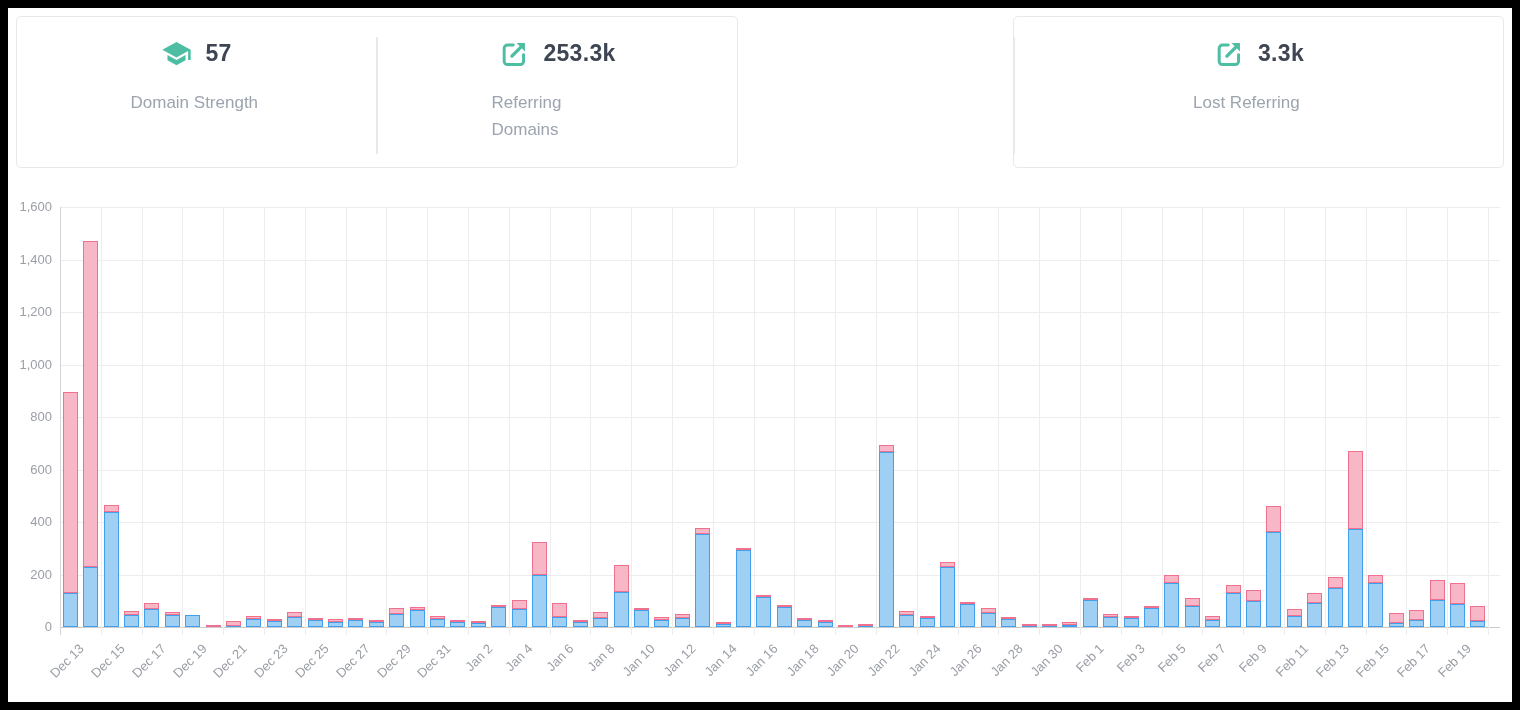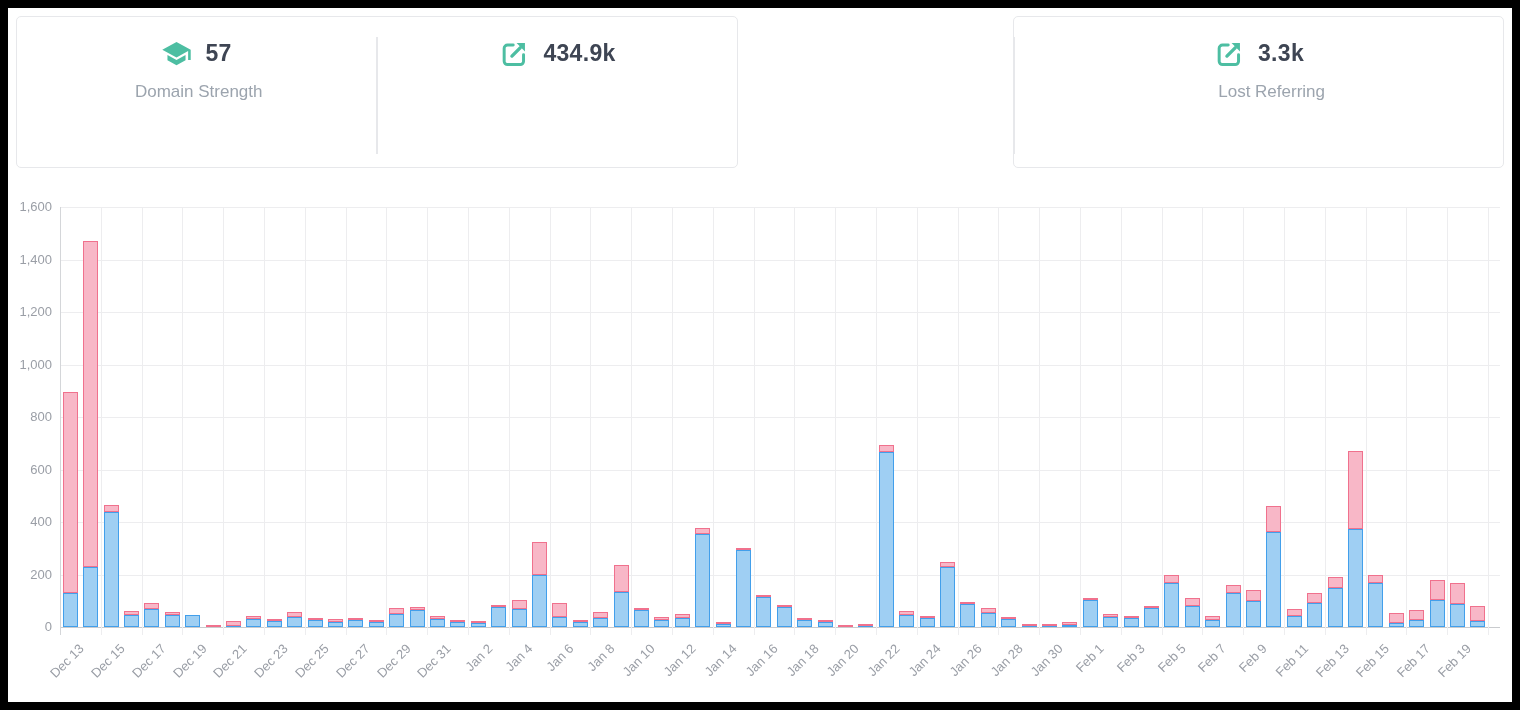--- a/index.html
+++ b/index.html
@@ -8,21 +8,21 @@
 
   
   .card{position:absolute;top:8px;height:152px;background:#fff;border:1px solid #E7E8EB;border-radius:5px;display:flex;align-items:stretch;box-sizing:border-box;}
   .card-left{left:8px;width:722px;}
   .card-right{left:1005px;width:491px;}
   .stat{flex:1;display:flex;flex-direction:column;align-items:center;padding-top:21px;}
   .vdivider{width:1px;background:#E7E8EB;margin:20px 0 13px 0;}
   .stat-top{display:flex;align-items:center;gap:13px;}
   .stat-icon{width:31px;height:31px;flex:0 0 auto;}
   .stat-value{font-size:23px;font-weight:bold;color:#3E4553;letter-spacing:.3px;}
-  .stat-label{margin-top:9px;font-size:17px;line-height:27px;color:#9CA4AE;text-align:right;width:132px;}
+  .stat-label{margin-top:20px;font-size:17px;line-height:27px;color:#9CA4AE;text-align:left;width:132px;}
 
   
   .chart{position:absolute;left:0;top:170px;width:1504px;height:524px;}
   .plot{position:absolute;left:52px;top:29px;width:1440px;height:420px;}
   .grid-h{position:absolute;left:0;width:1440px;height:1px;background:#EDEDEF;}
   .grid-h.zero{background:#C9CBCE;}
   .grid-v{position:absolute;top:0;width:1px;height:428px;background:#EDEDEF;}
   .grid-v.axisline{background:#D4D6D9;}
   .ytick{position:absolute;right:1448px;width:60px;text-align:right;font-size:13px;color:#9A9EA6;}
   .xtick{position:absolute;top:434px;white-space:nowrap;font-size:13px;color:#9A9EA6;transform-origin:100% 0;transform:rotate(-45deg);}
@@ -49,22 +49,23 @@
       </div>
       <div class="vdivider"></div>
       <div class="vdivider"></div>
       <div class="stat">
         <div class="stat-top">
           <svg class="stat-icon" viewBox="0 0 24 24">
               <path d="M19 13v5a2.6 2.6 0 0 1-2.6 2.6H6.6A2.6 2.6 0 0 1 4 18V8a2.6 2.6 0 0 1 2.6-2.6H11" fill="none" stroke="#4DBEA2" stroke-width="2.3" stroke-linecap="round"></path>
               <path d="M10 14 16.4 7.6" fill="none" stroke="#4DBEA2" stroke-width="2.6" stroke-linecap="round"></path>
               <path d="M13.6 3.9h6.5v6.5z" fill="#4DBEA2"></path>
             </svg>
-          <span class="stat-value">434.9k</span>
+          <span class="stat-value">253.3k</span>
         </div>
+        <div class="stat-label">Referring Domains</div>
       </div>
     </div>
 
     <div class="card card-right">
       <div class="vdivider"></div>
       <div class="stat">
         <div class="stat-top">
           <svg class="stat-icon" viewBox="0 0 24 24">
               <path d="M19 13v5a2.6 2.6 0 0 1-2.6 2.6H6.6A2.6 2.6 0 0 1 4 18V8a2.6 2.6 0 0 1 2.6-2.6H11" fill="none" stroke="#4DBEA2" stroke-width="2.3" stroke-linecap="round"></path>
               <path d="M10 14 16.4 7.6" fill="none" stroke="#4DBEA2" stroke-width="2.6" stroke-linecap="round"></path>

